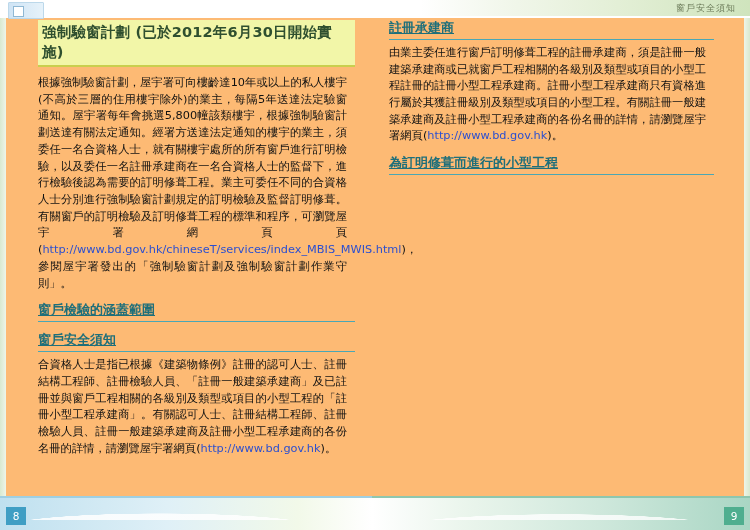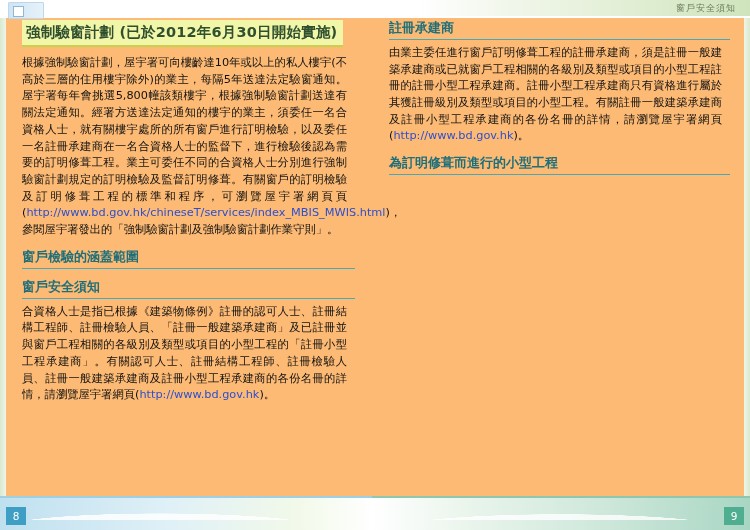--- a/index.html
+++ b/index.html
@@ -71,21 +71,21 @@
     width: 9px; height: 9px;
     border: 1px solid #8fb8d4;
     background: #ffffff;
   }
   .columns {
     position: absolute;
     left: 0; right: 0;
     top: 20px;
     bottom: 34px;
     display: flex;
-    padding: 0 14px;
+    padding: 0 30px;
     box-sizing: border-box;
   }
   .col {
     width: 50%;
     box-sizing: border-box;
     padding: 0 12px;
   }
   .col.left { padding-left: 8px; padding-right: 20px; }
   .col.right { padding-left: 14px; padding-right: 6px; }
 
@@ -104,20 +104,21 @@
   }
   h2.sec {
     font-size: 13px;
     font-weight: bold;
     color: #1f6f7a;
     margin: 10px 0 5px 0;
     padding-bottom: 2px;
     border-bottom: 1.5px solid #4aa7b5;
     display: block;
     line-height: 1.3;
+    text-decoration: underline;
   }
   h2.sec:first-child { margin-top: 0; }
   p.body {
     font-size: 11.3px;
     line-height: 1.48;
     color: #111111;
     margin: 0 8px 7px 0;
     text-align: justify;
   }
   .link { color: #2b4fd0; }

